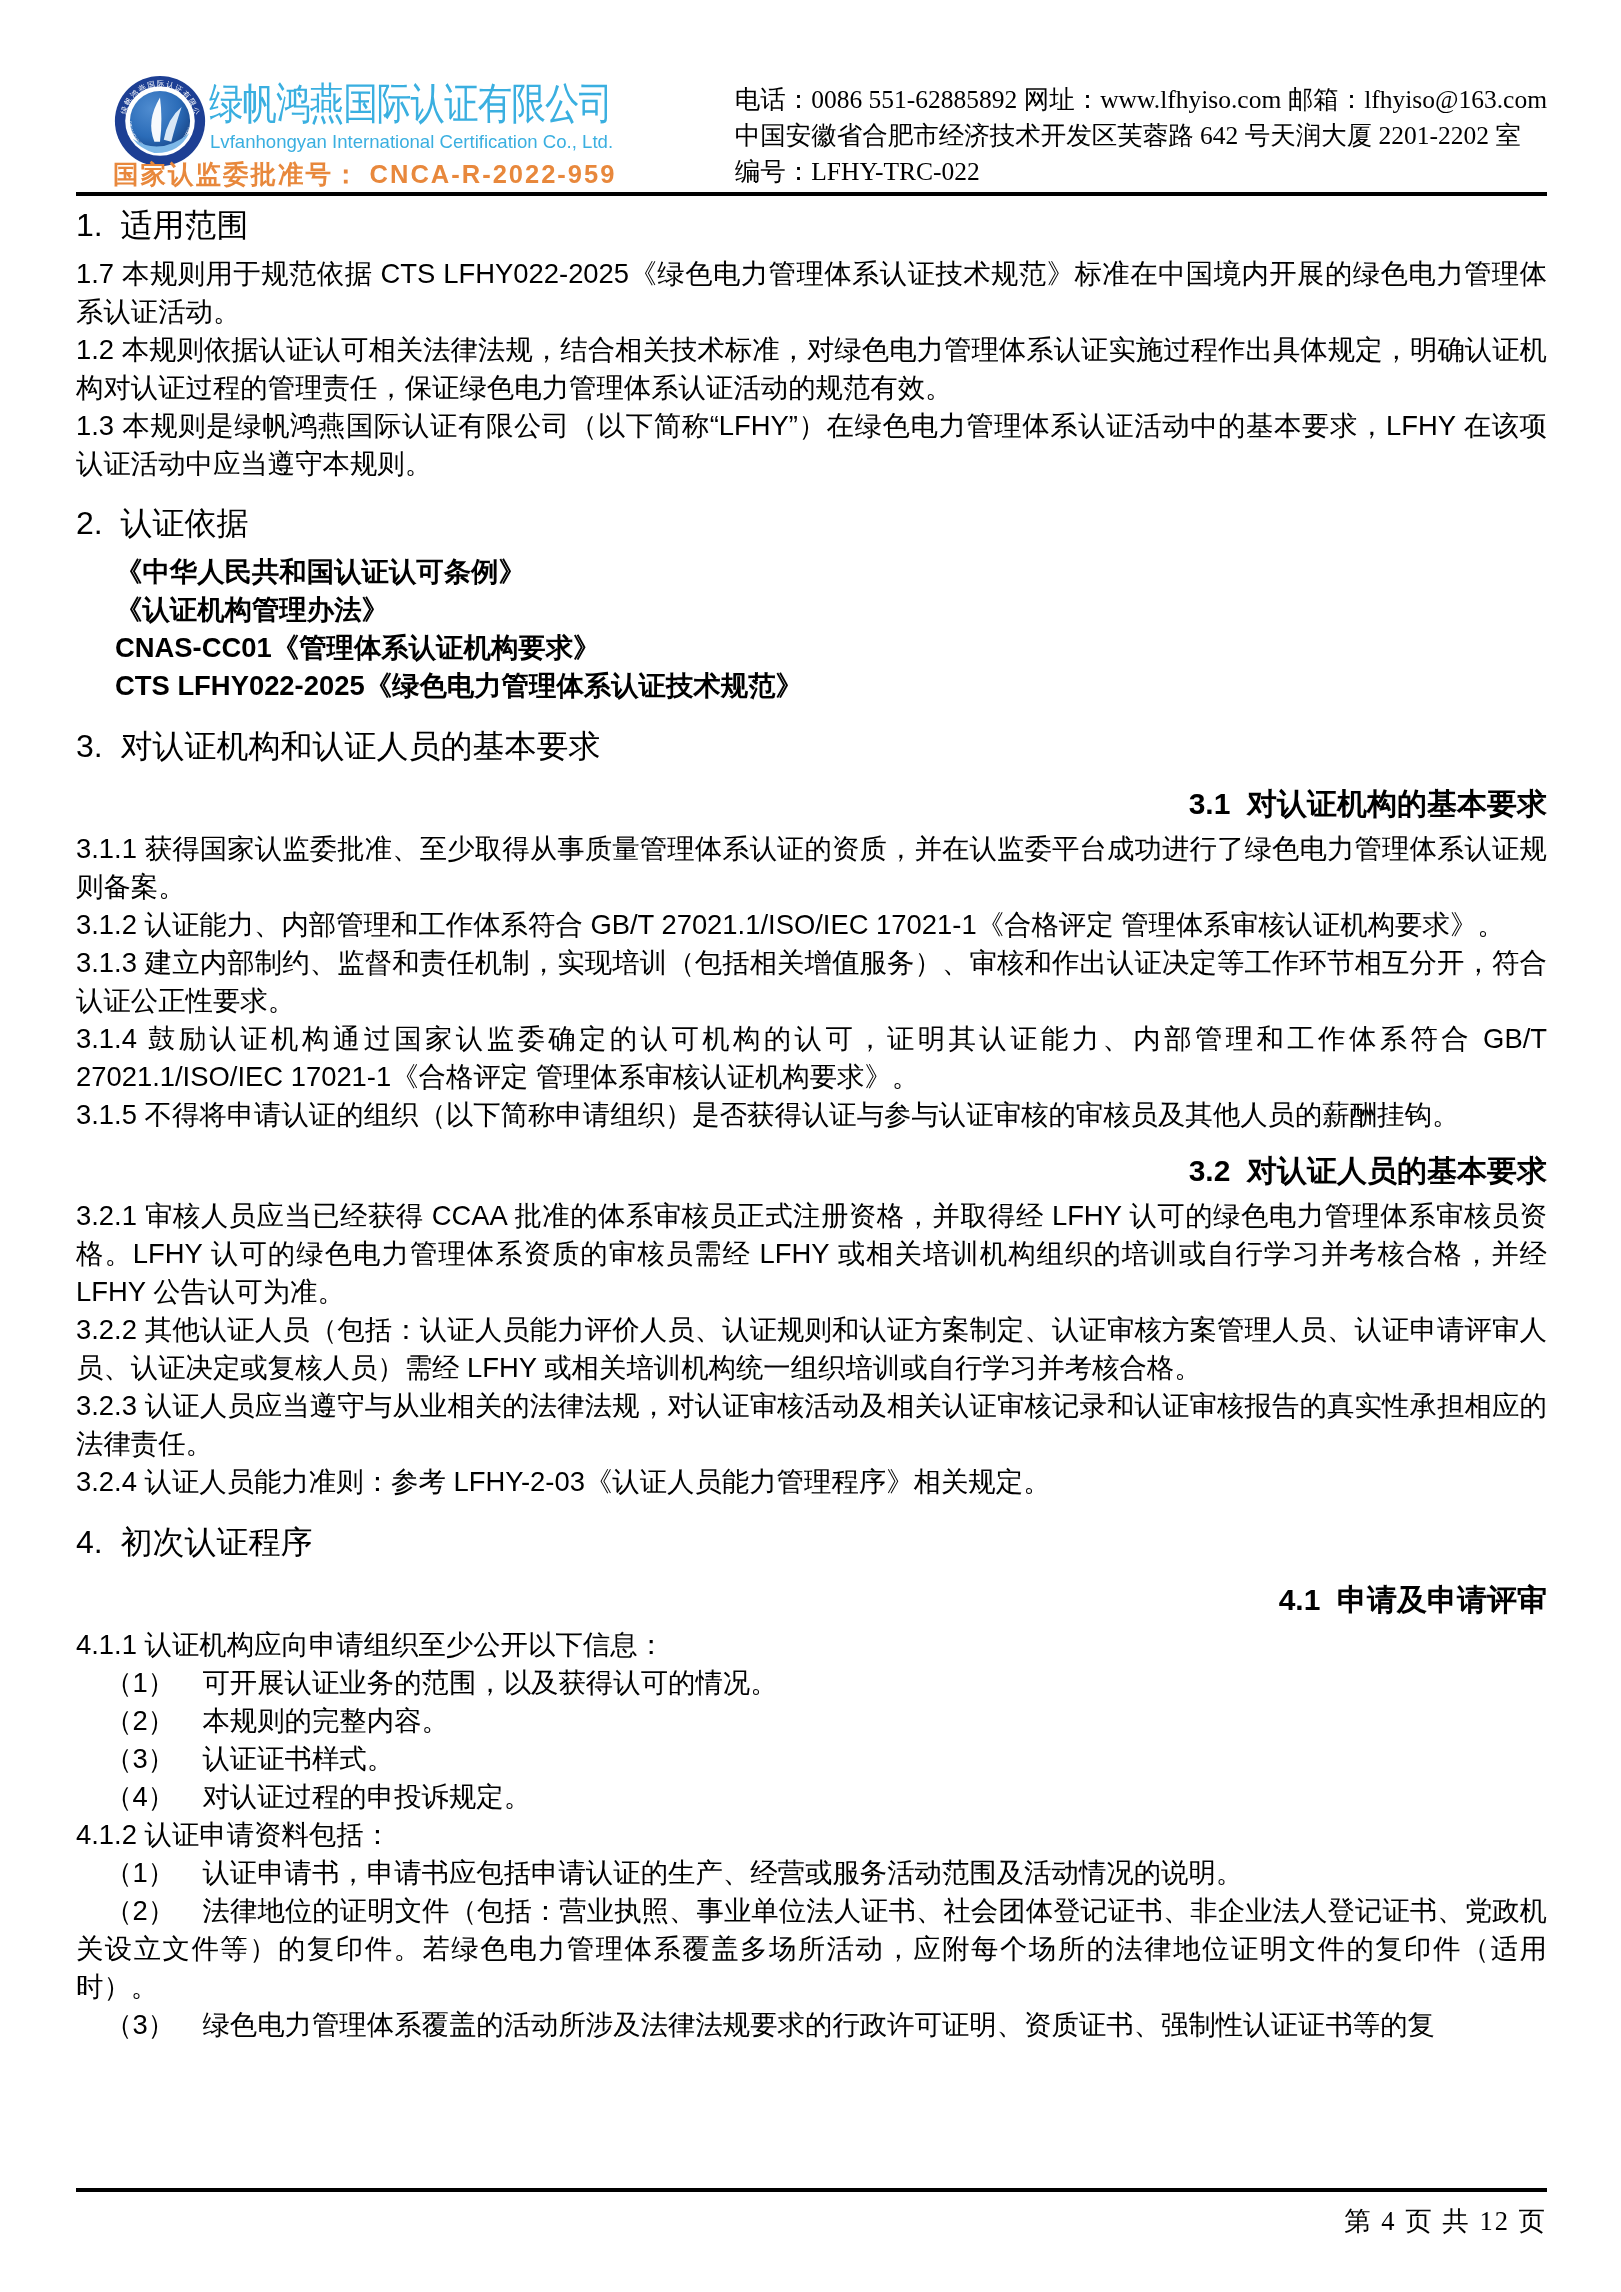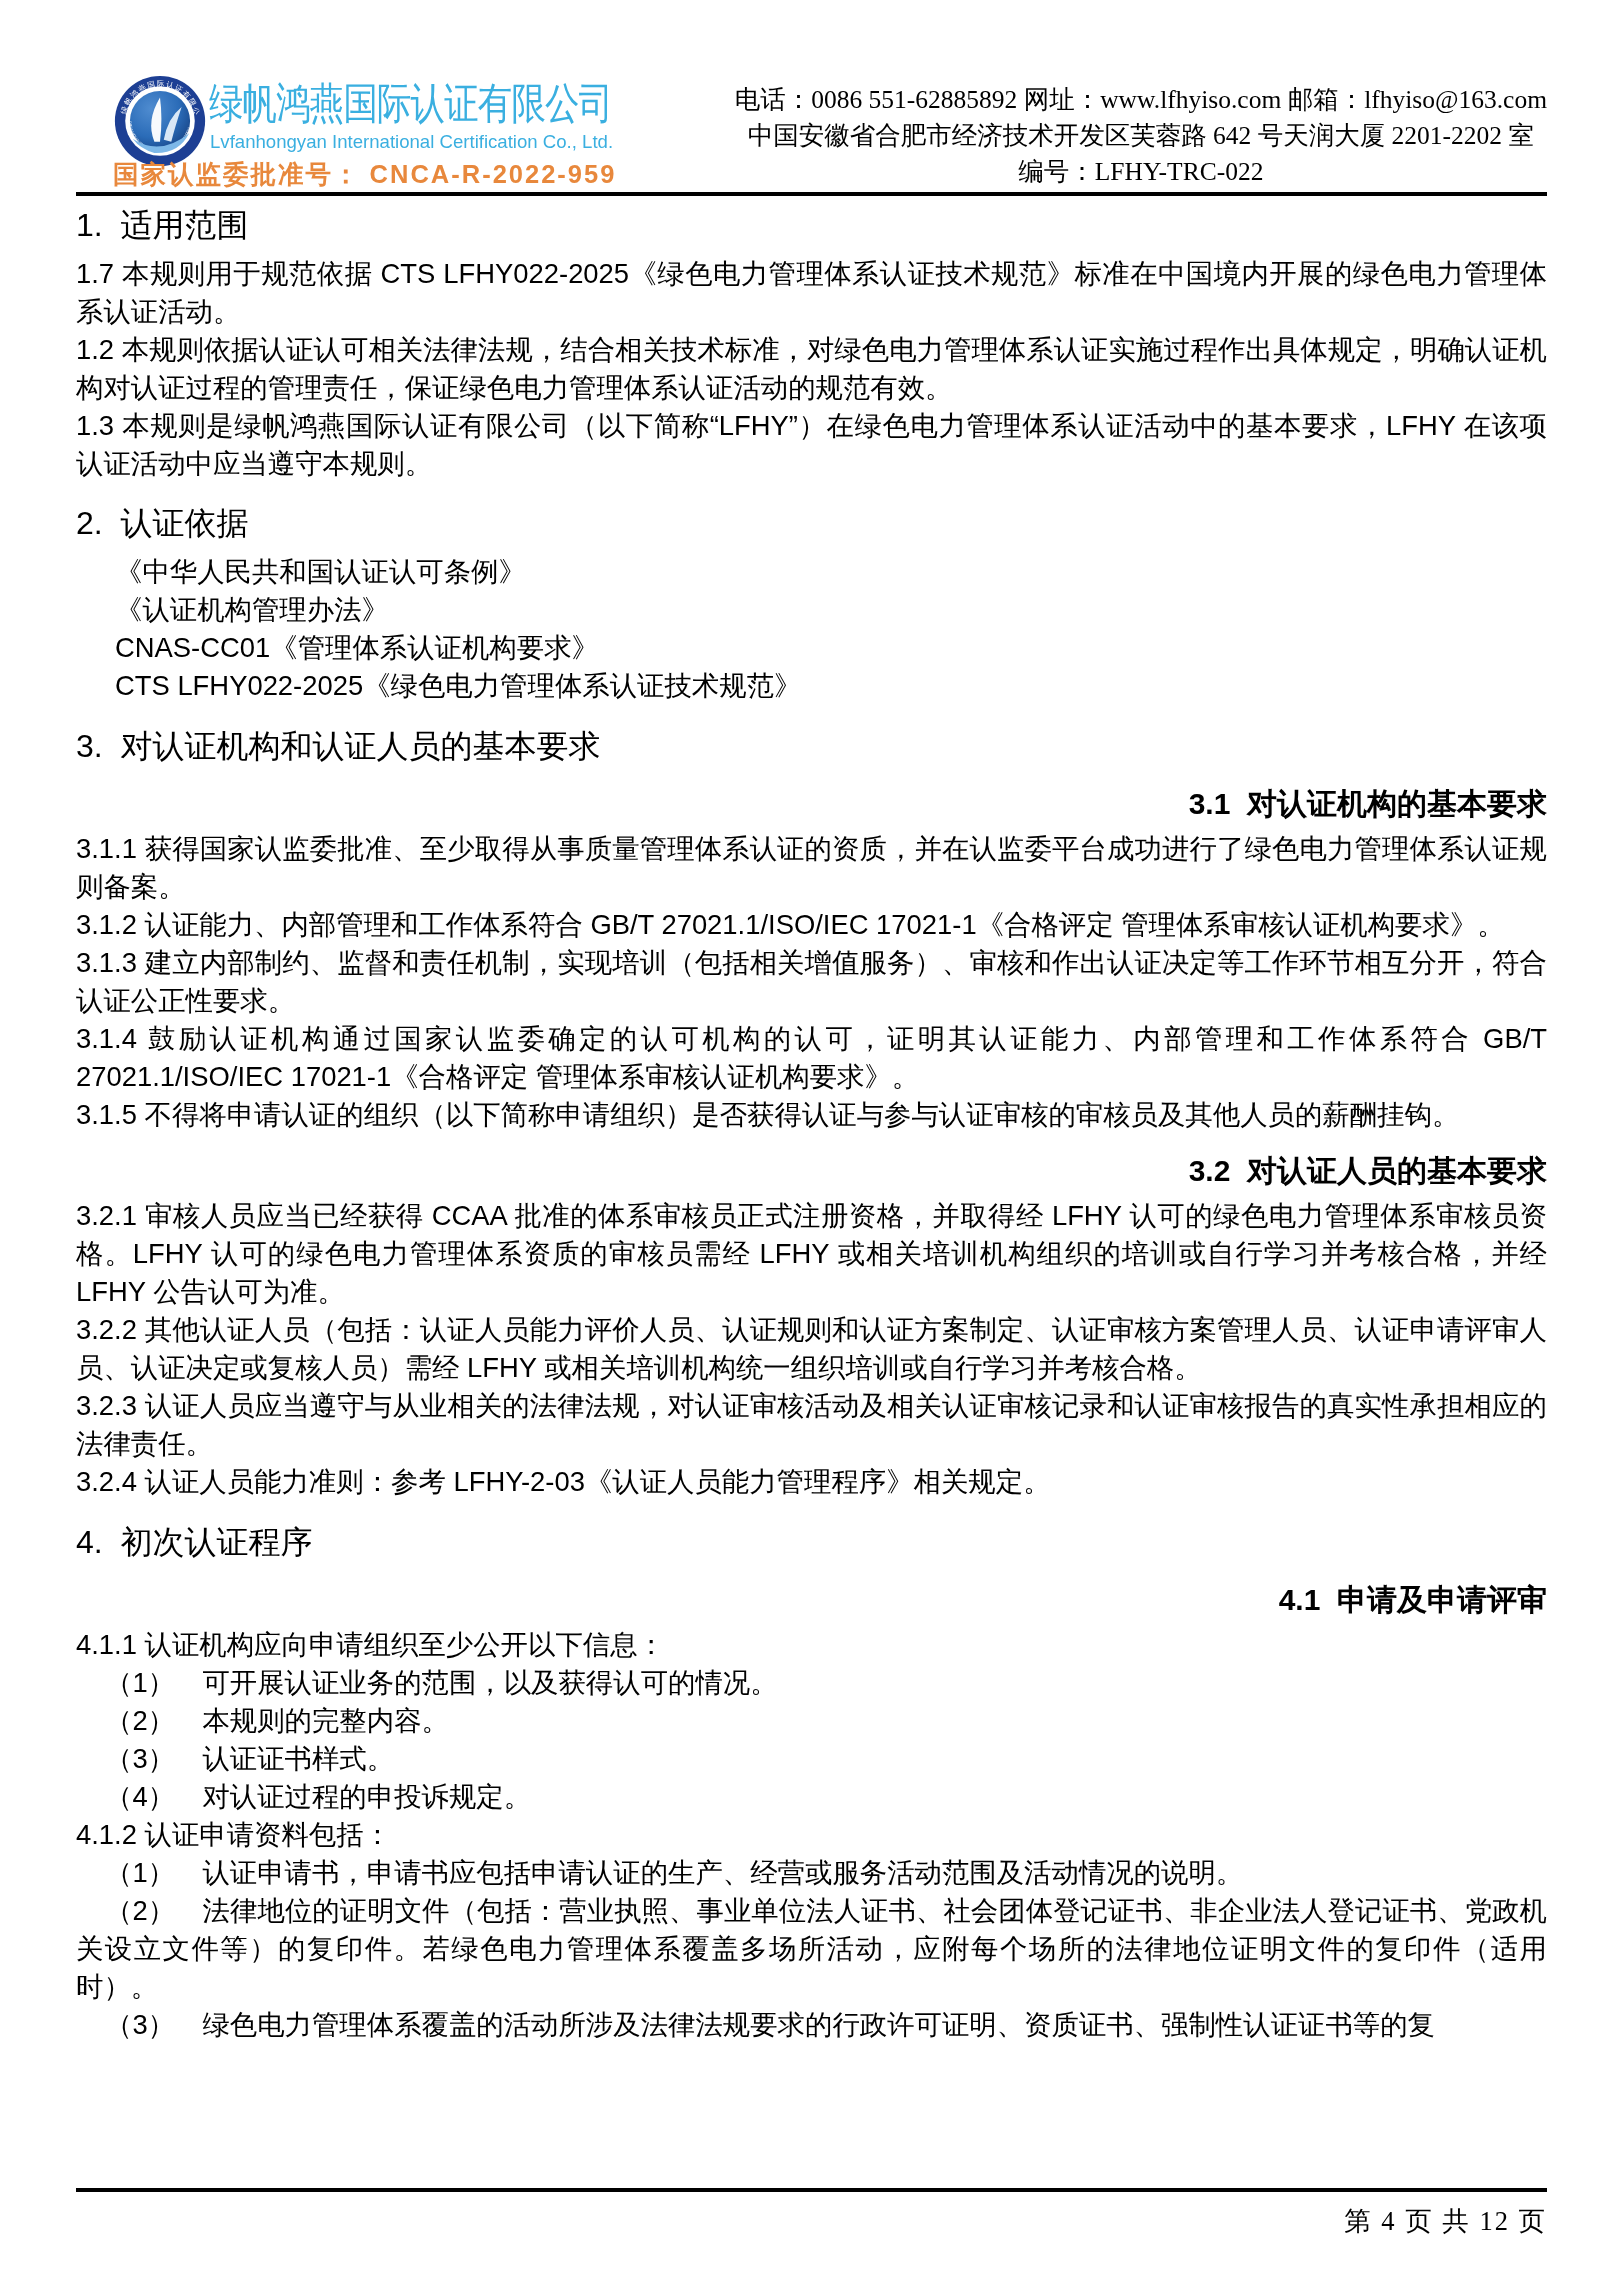--- a/index.html
+++ b/index.html
@@ -19,32 +19,32 @@
   .brand-en {
     position:absolute; left:134px; top:92px; font-size:18.6px; line-height:1.2;
     color:var(--brand-blue,#3aafe0); white-space:nowrap;
   }
   .approval {
     position:absolute; left:37px; top:120px; font-size:25.5px; line-height:1.2;
     color:var(--approval-orange,#e8883c); letter-spacing:2px; font-weight:600;
     white-space:nowrap;
   }
   .contact {
-    position:absolute; right:0; top:43px; text-align:center;
+    position:absolute; right:0; top:43px; text-align:left;
     font-family:"Liberation Serif", serif; font-size:25.5px; line-height:36px;
     white-space:nowrap;
   }
   .rule-top { position:absolute; left:76px; right:74px; top:192px; border-top:4.9px solid #000; }
   
   .doc-body { position:absolute; left:76px; right:74px; top:204px; }
   .blk-h1 { font-size:32px; font-weight:400; line-height:43px; margin:19.6px 0 7.8px; white-space:pre-wrap; }
   .doc-body .blk-h1:first-child { margin-top:0; }
   .blk-h2 { font-size:30px; font-weight:700; line-height:41px; margin:15.7px 0 5.9px; white-space:pre-wrap;text-align:right; }
   .blk-p  { font-size:27.4px; line-height:38px; text-align:justify; margin:0; }
-  .blk-ref{ font-size:27.4px; line-height:38px; padding-left:39px; margin:0; }
+  .blk-ref{ font-size:27.4px; line-height:38px; padding-left:39px; margin:0;font-weight:bold; }
   .blk-li { font-size:27.4px; line-height:38px; text-align:justify; text-indent:29px; margin:0; }
   
   .rule-bottom { position:absolute; left:76px; right:74px; top:2188px; border-top:4.9px solid #000; }
   .page-num {
     position:absolute; right:74px; top:2203px;
     font-family:"Liberation Serif", serif; font-size:26.5px; letter-spacing:2px;text-align:right;
   }
 </style>
 </head>
 <body>

